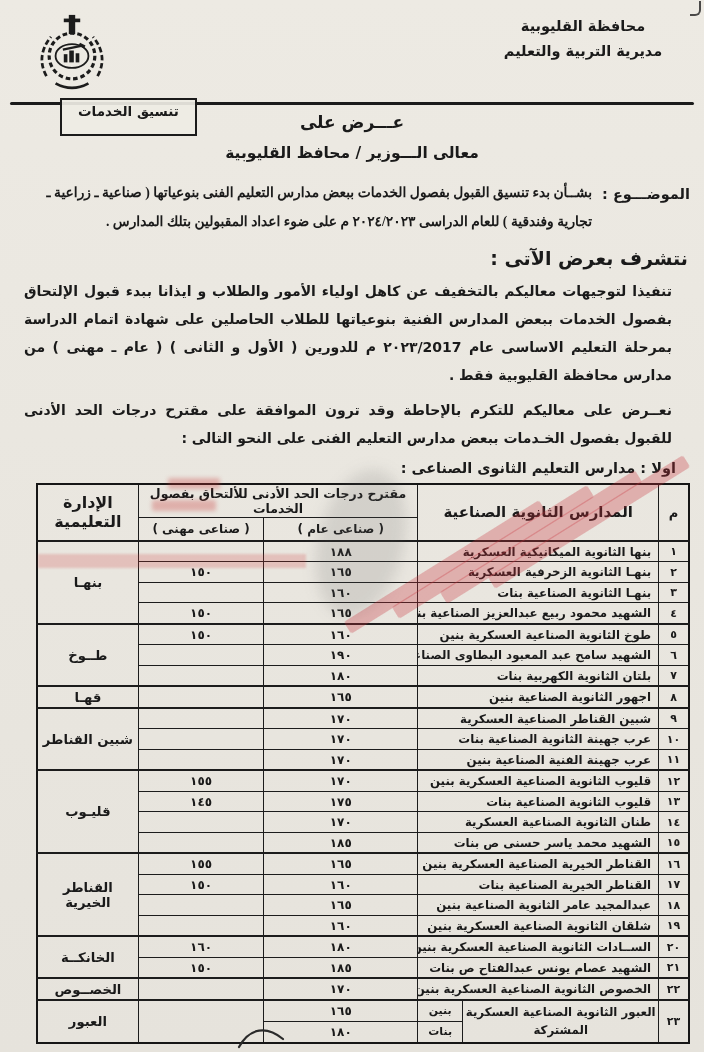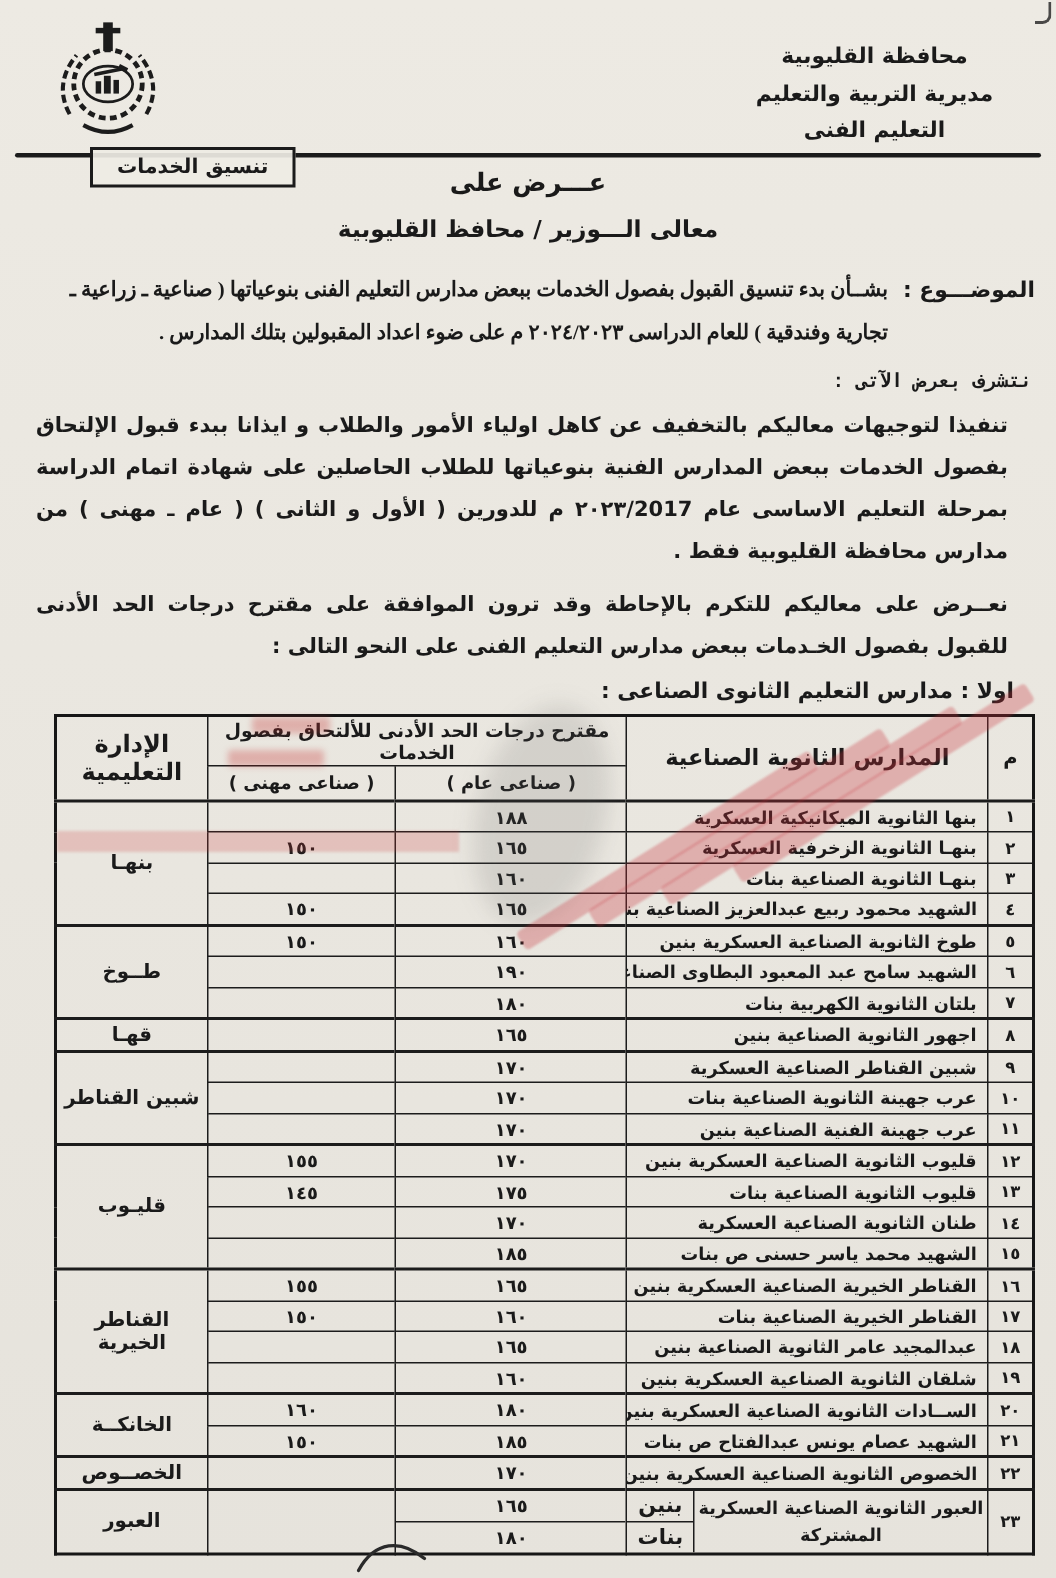--- a/index.html
+++ b/index.html
@@ -4,35 +4,35 @@
 <style>
   html,body{margin:0;padding:0;background:#888;}
   .page{
     position:relative; width:704px; height:1052px; margin:0 auto;
     background:linear-gradient(180deg,#edeae3 0%,#e9e6df 55%,#e6e3dc 100%);
     color:#1a1a1a; font-family:"DejaVu Sans",sans-serif; font-weight:bold;
     direction:rtl; overflow:hidden;
   }
   
   .hdr{display:flex; justify-content:space-between; align-items:flex-start; padding:14px 26px 0 26px;}
-  .hdr-ar{font-size:14.5px; line-height:1.7; text-align:center; margin-top:12px; min-width:190px;}
+  .hdr-ar{font-size:14.5px; line-height:1.7; text-align:center; min-width:190px;}
   .hdr-logo{margin-top:0;}
   .hdr-en{font-size:16.5px; line-height:1.4; text-align:center; direction:ltr; margin-top:16px; min-width:210px;}
   .hdr-line{height:3px;background:#1b1b1b;margin:0 10px;border-radius:2px;}
   .stamp{
     position:absolute; left:60px; top:98px; border:2.2px solid #1b1b1b;
-    padding:3px 16px 4px; font-size:13.5px; background:rgba(238,235,228,.92); z-index:3;
+    padding:3px 16px 15px; font-size:13.5px; background:rgba(238,235,228,.92); z-index:3;
   }
   .t1{text-align:center; font-size:17px; margin-top:7px; letter-spacing:.5px;}
   .t2{text-align:center; font-size:15.5px; margin-top:12px;}
   
   .subject{display:flex; gap:10px; padding:17px 14px 0 40px; font-size:13.8px; line-height:2.1;}
   .subject-label{font-size:14.5px; white-space:nowrap;}
   .subject-text{flex:1; text-align:right;font-family:Liberation Serif, serif;}
-  .intro{font-size:13px; padding:10px 16px 0 0;font-family:Liberation Mono, monospace;}
+  .intro{font-size:19px; padding:10px 16px 0 0;}
   .para{font-size:14px; line-height:2.0; padding:8px 32px 0 24px; text-align:justify; text-align-last:right;}
   .para.second{padding-top:7px;}
   .section-title{font-size:14.5px; padding:8px 28px 0 0;}
   
   table.grades{
     border-collapse:collapse; table-layout:fixed;
     width:654px; margin:7px 14px 0 36px;
     border:2.6px solid #161616; background:transparent;
   }
   .grades th,.grades td{border:1.6px solid #1c1c1c;}
@@ -47,21 +47,21 @@
   td.num{font-size:11px; padding:0 1px;}
   td.admin{font-size:13.2px; letter-spacing:.5px;}
   td.gen,td.voc{font-size:12px; letter-spacing:1px;}
   tr.group-start td{border-top-width:2.6px;}
   
   td.splitcell{padding:0; height:41px;}
   .split-wrap{display:flex; height:41px; align-items:stretch;}
   .split-name{flex:1; display:flex; align-items:center; justify-content:center; text-align:center;
               white-space:normal; line-height:1.55; font-size:11.8px; padding:0 2px;}
   .split-labels{width:44px; border-right:1.7px solid #1c1c1c; display:flex; flex-direction:column;}
-  .split-labels div{flex:1; display:flex; align-items:center; justify-content:center; font-size:14px;}
+  .split-labels div{flex:1; display:flex; align-items:center; justify-content:center; font-size:11px;}
   .split-labels div + div{border-top:1.5px solid #1c1c1c;}
   .split-vals{display:flex; flex-direction:column; height:41px;}
   .split-vals div{flex:1; display:flex; align-items:center; justify-content:center; letter-spacing:1px;}
   .split-vals div + div{border-top:1.5px solid #1c1c1c;}
   
   .wm{position:absolute; pointer-events:none; z-index:2;}
   .wm-bar{width:230px; height:14px; background:rgba(198,47,57,.30); transform:rotate(-32deg); border-radius:3px; filter:blur(.6px);}
   .wm-strip{width:268px; height:14px; background:rgba(205,60,60,.22); filter:blur(1.2px);}
   .wm-blob{width:86px; height:150px; background:rgba(95,95,95,.16); border-radius:50%; filter:blur(7px); transform:rotate(14deg);}
   .wm-txt{width:52px; height:11px; background:rgba(200,50,50,.30); filter:blur(2px); border-radius:2px;}
@@ -71,21 +71,20 @@
 </style>
 </head>
 <body>
 
 <div class="page">
 
   <div class="hdr">
     <div class="hdr-ar">
       <div>محافظة القليوبية</div>
       <div>مديرية التربية والتعليم</div>
-      <div>التعليم الفنى</div>
     </div>
     <div class="hdr-logo">
       <svg width="92" height="84" viewBox="0 0 100 92" fill="none" stroke="#1c1c1c">
         <rect x="46.5" y="1" width="7" height="21" fill="#1c1c1c" stroke="none"></rect>
         <rect x="41" y="5" width="18" height="4" fill="#1c1c1c" stroke="none"></rect>
         <circle cx="50" cy="46" r="25" stroke-width="3.5" stroke-dasharray="5 3.2"></circle>
         <ellipse cx="50" cy="46" rx="18" ry="13" stroke-width="2"></ellipse>
         <rect x="41" y="44" width="4" height="9" fill="#1c1c1c" stroke="none"></rect>
         <rect x="47" y="40" width="5" height="13" fill="#1c1c1c" stroke="none"></rect>
         <rect x="54" y="43" width="4" height="10" fill="#1c1c1c" stroke="none"></rect>

